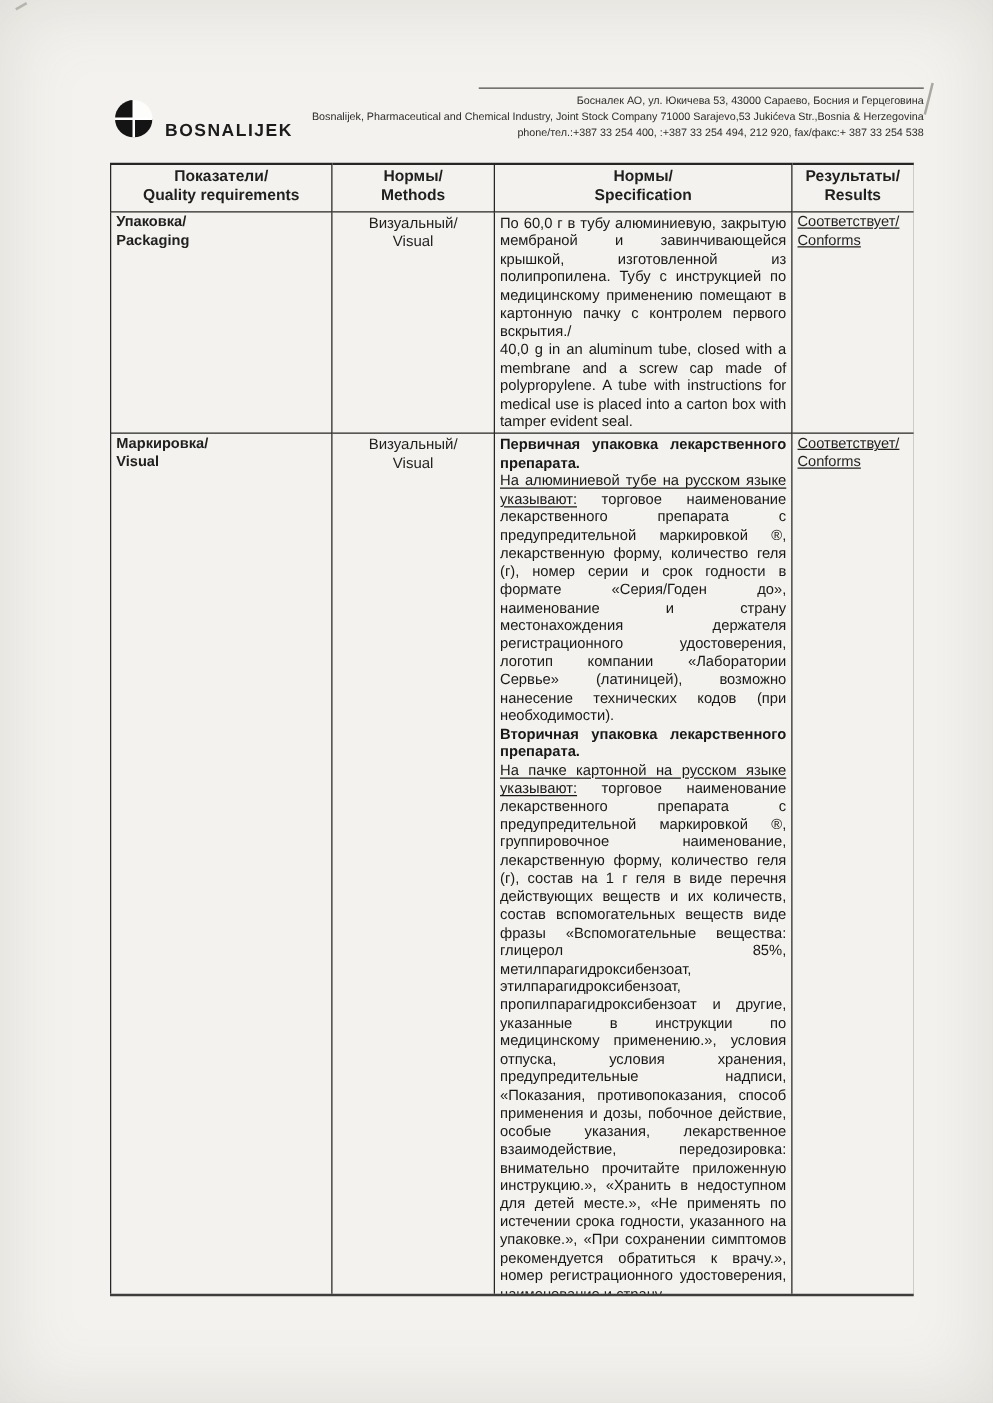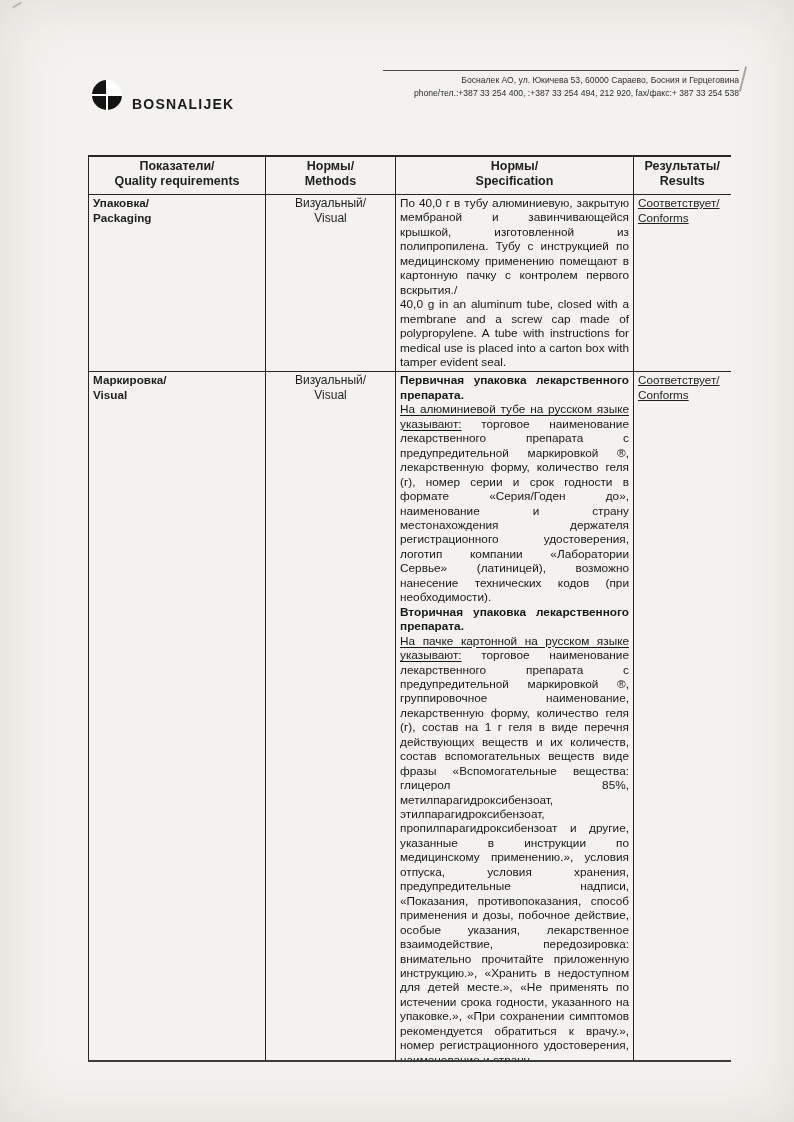--- a/index.html
+++ b/index.html
@@ -43,21 +43,20 @@
   }
   .artifact-tl{
     position:absolute;left:12px;top:4px;width:10px;height:2px;
     background:#b7b4ac;transform:rotate(-30deg);
   }
   
   .table-wrap{
     position:absolute;left:88px;top:130px;width:643px;height:905px;
     overflow:hidden;
     border-bottom:2px solid #3c3c3c;
-    margin-top:25px;
   }
   table.spec{
     border-collapse:collapse;table-layout:fixed;width:643px;
   }
   table.spec th, table.spec td{
     border:1.4px solid #262626;
     vertical-align:top;
     padding:1px 4px 2px 4px;
     overflow:hidden;
   }
@@ -84,21 +83,22 @@
   <div class="artifact-tl"></div>
   <div class="artifact-tr"></div>
 
   <div class="letterhead">
     <div class="logo-block">
       <span class="logo-mark"></span>
       <span class="logo-text">BOSNALIJEK</span>
     </div>
     <div class="company-info">
       <div class="rule"></div>
-      <div>Босналек АО, ул. Юкичева 53, 60000 Сараево, Босния и Герцеговина</div>
+      <div>Босналек АО, ул. Юкичева 53, 43000 Сараево, Босния и Герцеговина</div>
+      <div>Bosnalijek, Pharmaceutical and Chemical Industry, Joint Stock Company 71000 Sarajevo,53 Jukićeva Str.,Bosnia &amp; Herzegovina</div>
       <div>phone/тел.:+387 33 254 400, :+387 33 254 494, 212 920, fax/факс:+ 387 33 254 538</div>
     </div>
   </div>
 
   <div class="table-wrap">
     <table class="spec">
       <colgroup>
         <col style="width:177px">
           <col style="width:130px">
           <col style="width:238px">
@@ -128,21 +128,21 @@
           <tr class="row-0">
             <td class="cell-indicator">
               <div>Упаковка/</div>
               <div>Packaging</div>
             </td>
             <td class="cell-method">
               <div>Визуальный/</div>
               <div>Visual</div>
             </td>
             <td class="cell-spec">
-              <div class="spec-par"><span class="seg-normal">По 40,0 г в тубу алюминиевую, закрытую мембраной и завинчивающейся крышкой, изготовленной из полипропилена. Тубу с инструкцией по медицинскому применению помещают в картонную пачку с контролем первого вскрытия./</span></div>
+              <div class="spec-par"><span class="seg-normal">По 60,0 г в тубу алюминиевую, закрытую мембраной и завинчивающейся крышкой, изготовленной из полипропилена. Тубу с инструкцией по медицинскому применению помещают в картонную пачку с контролем первого вскрытия./</span></div>
               <div class="spec-par"><span class="seg-normal">40,0 g in an aluminum tube, closed with a membrane and a screw cap made of polypropylene. A tube with instructions for medical use is placed into a carton box with tamper evident seal.</span></div>
             </td>
             <td class="cell-result">
               <div>Соответствует/</div>
               <div>Conforms</div>
             </td>
           </tr>
           <tr class="row-1">
             <td class="cell-indicator">
               <div>Маркировка/</div>

